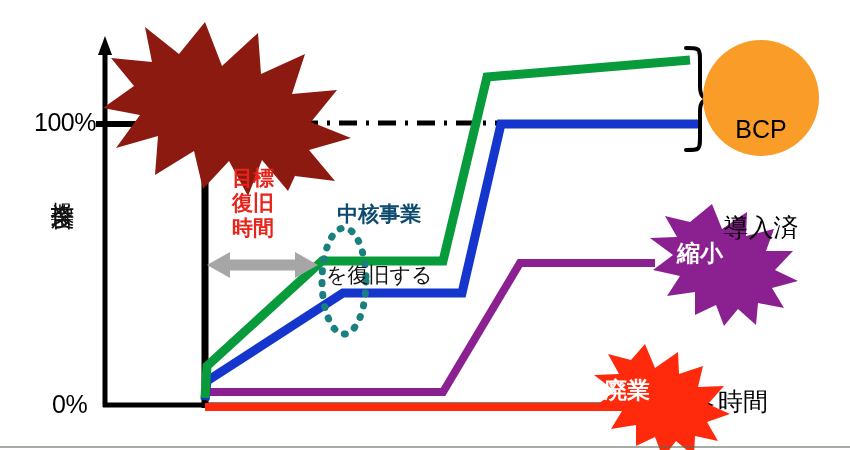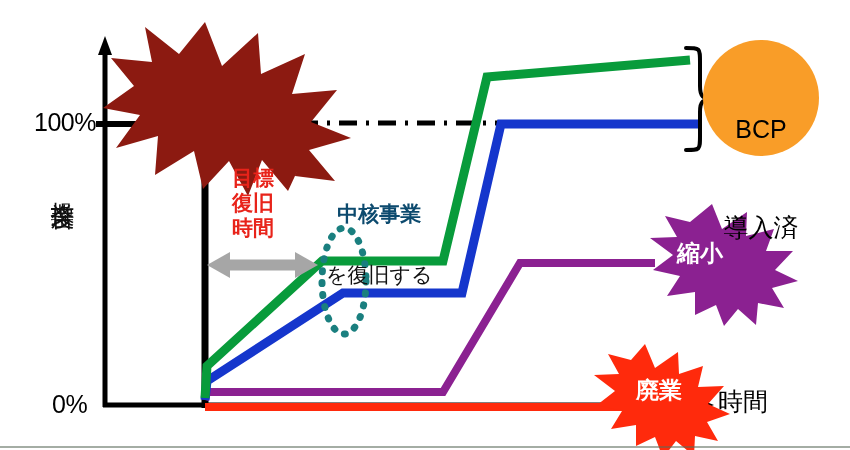--- a/index.html
+++ b/index.html
@@ -106,21 +106,21 @@
     font-size: 28px;
     line-height: 1.28;
     letter-spacing: 1px;
   }
   #burst-shrink-label {
     left: 677px;
     top: 241px;
     font-size: 23px;
   }
   #burst-closure-label {
-    left: 636px;
+    left: 604px;
     top: 378px;
     font-size: 23px;
   }
 
   
   #bcp-circle-text {
     left: 705px;
     top: 48px;
     width: 112px;
     text-align: center;

